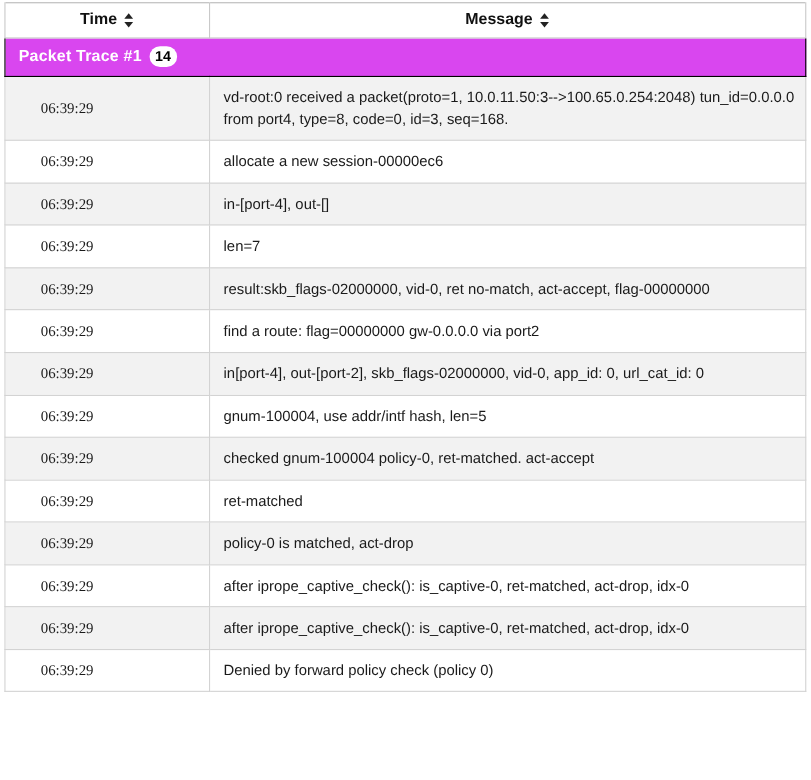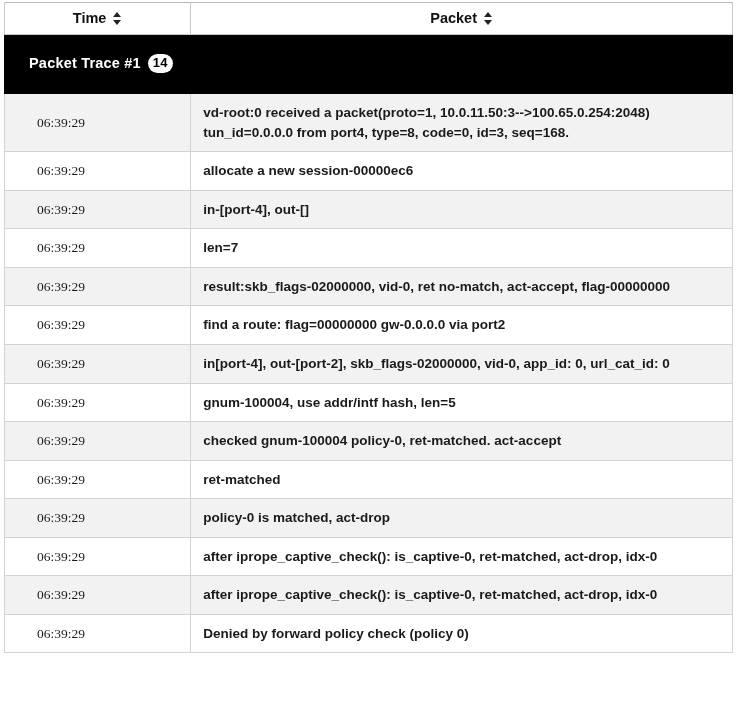--- a/index.html
+++ b/index.html
@@ -58,23 +58,23 @@
   }
   .sort-icon::before {
     top: 0;
     border-bottom: 5px solid #222222;
   }
   .sort-icon::after {
     bottom: 0;
     border-top: 5px solid #222222;
   }
   tr.group-row td {
-    background: #000000;
+    background: #d946ef;
     color: #ffffff;
-    padding: 12px;
+    padding: 0;
     border: 1px solid #000000;
   }
   .group-label {
     display: flex;
     align-items: center;
     gap: 7px;
     padding: 6px 0 7px 12px;
     font-size: 14.5px;
     font-weight: bold;
     letter-spacing: 0.2px;
@@ -101,21 +101,20 @@
     line-height: 1.45;
   }
   td.time-cell {
     padding: 9px 4px 9px 32px;
     white-space: nowrap;
     font-family: Liberation Serif, serif;
   }
   td.msg-cell {
     padding: 9px 10px 9px 12px;
     word-wrap: break-word;
-    font-weight: bold;
   }
   tr.odd td { background: #f2f2f2; }
   tr.even td { background: #ffffff; }
 </style>
 </head>
 <body>
 
 <div class="wrap">
   <table class="trace">
     <colgroup>
@@ -125,21 +124,21 @@
     <thead>
       <tr>
         <th class="col-time">
           <span class="th-inner">
             <span>Time</span>
             <span class="sort-icon"></span>
           </span>
         </th>
         <th class="col-msg">
           <span class="th-inner">
-            <span>Packet</span>
+            <span>Message</span>
             <span class="sort-icon"></span>
           </span>
         </th>
       </tr>
     </thead>
     <tbody id="tbody">
       <tr class="group-row">
         <td colspan="2">
           <div class="group-label">
             <span>Packet Trace #1</span>

